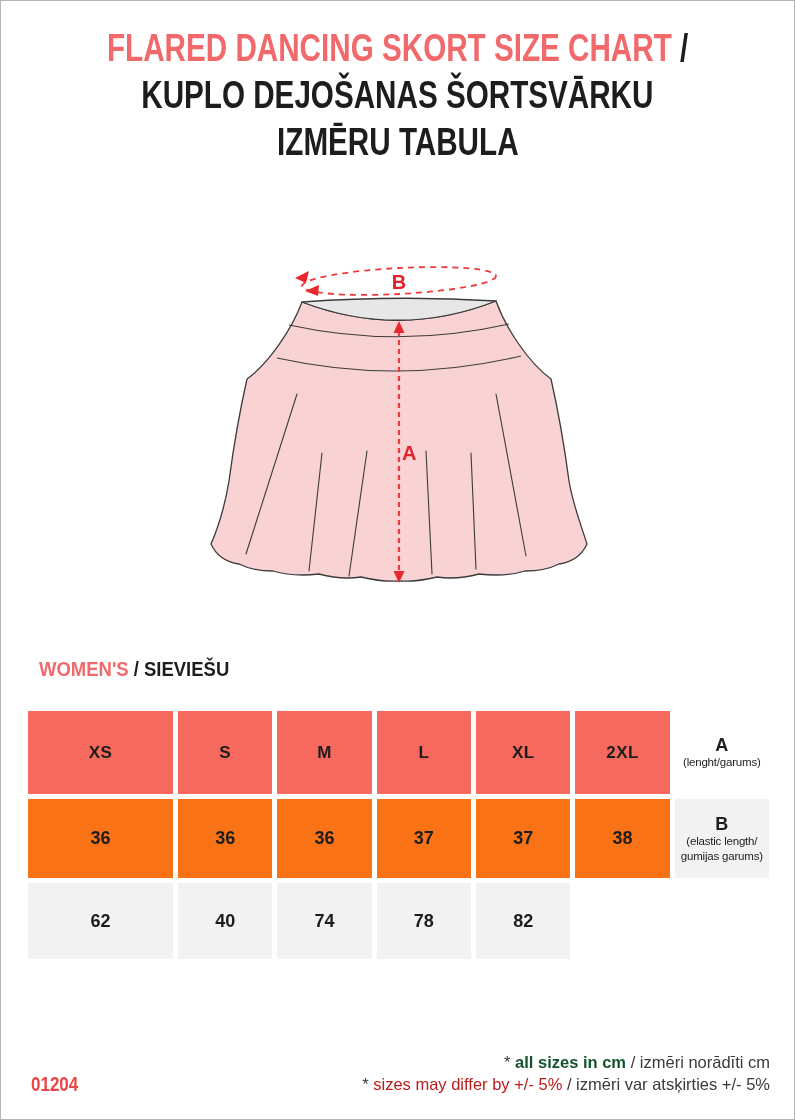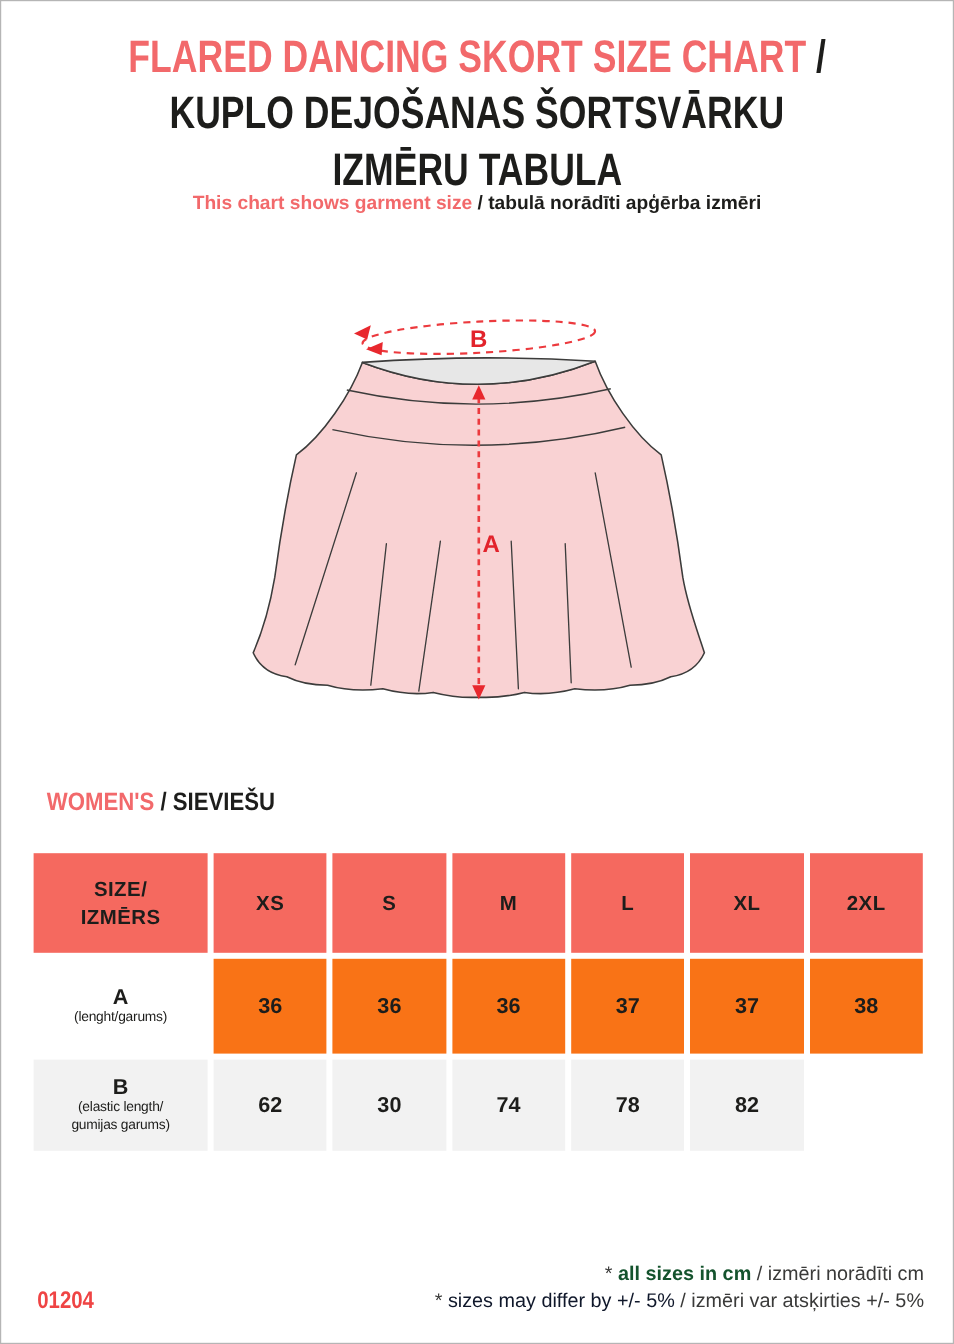--- a/index.html
+++ b/index.html
@@ -39,44 +39,41 @@
   .cell.head { background:#f5695f; font-size:17px; font-weight:bold; letter-spacing:0.4px; line-height:23px; }
   .cell.val  { background:#f97316; font-size:18px; font-weight:bold; }
   .cell.label{ background:#ffffff; }
   .cell.alt  { background:#f2f2f2; }
   .row-label-main { font-size:18px; font-weight:bold; line-height:20px; }
   .row-label-sub  { font-size:11.5px; font-weight:normal; line-height:15px; letter-spacing:-0.2px; }
   
   .footer-notes { position:absolute; right:24px; top:1050px; text-align:right;
                   font-size:16.5px; line-height:22px; color:#3a3a39; }
   .note-accent-strong { color:#14532d; font-weight:bold; }
-  .note-accent-light  { color:#0f172a; }
+  .note-accent-light  { color:#b91c1c; }
   .product-code { position:absolute; left:30px; top:1072px; font-size:20px; font-weight:bold; color:#ef4444; }
   .product-code .cond-l { display:inline-block; transform:scaleX(0.85); transform-origin:0 50%; }
 </style>
 </head>
 <body>
 
 <div class="page">
 
   <header class="title">
     <div class="title-line">
       <span class="cond"><span class="accent">FLARED DANCING SKORT SIZE CHART</span><span class="dark"> /</span></span>
     </div>
     <div class="title-line">
       <span class="cond dark">KUPLO DEJOŠANAS ŠORTSVĀRKU</span>
     </div>
     <div class="title-line">
       <span class="cond dark">IZMĒRU TABULA</span>
     </div>
   </header>
 
-  <div class="subtitle">
-    <span class="accent">This chart shows garment size </span><span class="dark">/ tabulā norādīti apģērba izmēri</span>
-  </div>
 
   <svg class="diagram" width="420" height="350" viewBox="0 0 420 350">
 
     <path d="M113,51
          C 103,78 80,112 58,128
          C 48,172 44,200 40,230
          C 36,254 29,277 22,293
          C 27,304 36,311 50,313
          Q 64,320 84,320
          Q 104,326 130,323
@@ -116,24 +113,20 @@
     <polygon points="210,332 204.5,320 215.5,320" fill="#e8282e"></polygon>
     <text x="213" y="209" text-anchor="start" font-size="20" font-weight="bold" fill="#e2232b">A</text>
   </svg>
 
   <div class="section-heading">
     <span class="cond-l"><span class="accent">WOMEN'S</span><span class="dark"> / SIEVIEŠU</span></span>
   </div>
 
   <div class="size-table">
 
-    <div class="cell head">
-      <div>SIZE/</div>
-      <div>IZMĒRS</div>
-    </div>
     <div class="cell head">XS</div>
     <div class="cell head">S</div>
     <div class="cell head">M</div>
     <div class="cell head">L</div>
     <div class="cell head">XL</div>
     <div class="cell head">2XL</div>
 
     <div class="cell label">
       <div class="row-label-main">A</div>
       <div class="row-label-sub">(lenght/garums)</div>
@@ -144,21 +137,21 @@
     <div class="cell val">37</div>
     <div class="cell val">37</div>
     <div class="cell val">38</div>
 
     <div class="cell label alt">
       <div class="row-label-main">B</div>
       <div class="row-label-sub">(elastic length/</div>
       <div class="row-label-sub">gumijas garums)</div>
     </div>
     <div class="cell val alt">62</div>
-    <div class="cell val alt">30</div>
+    <div class="cell val alt">40</div>
     <div class="cell val alt">74</div>
     <div class="cell val alt">78</div>
     <div class="cell val alt">82</div>
   </div>
 
   <div class="footer-notes">
     <div>
       <span>* </span><span class="note-accent-strong">all sizes in cm </span><span>/ izmēri norādīti cm</span>
     </div>
     <div>

